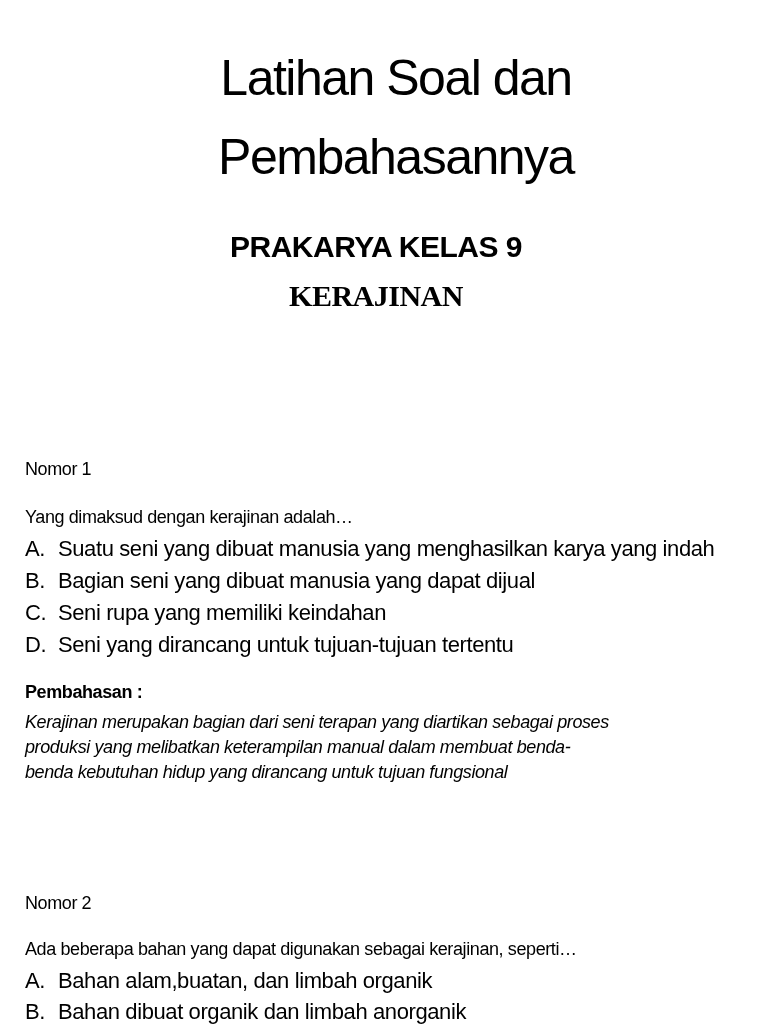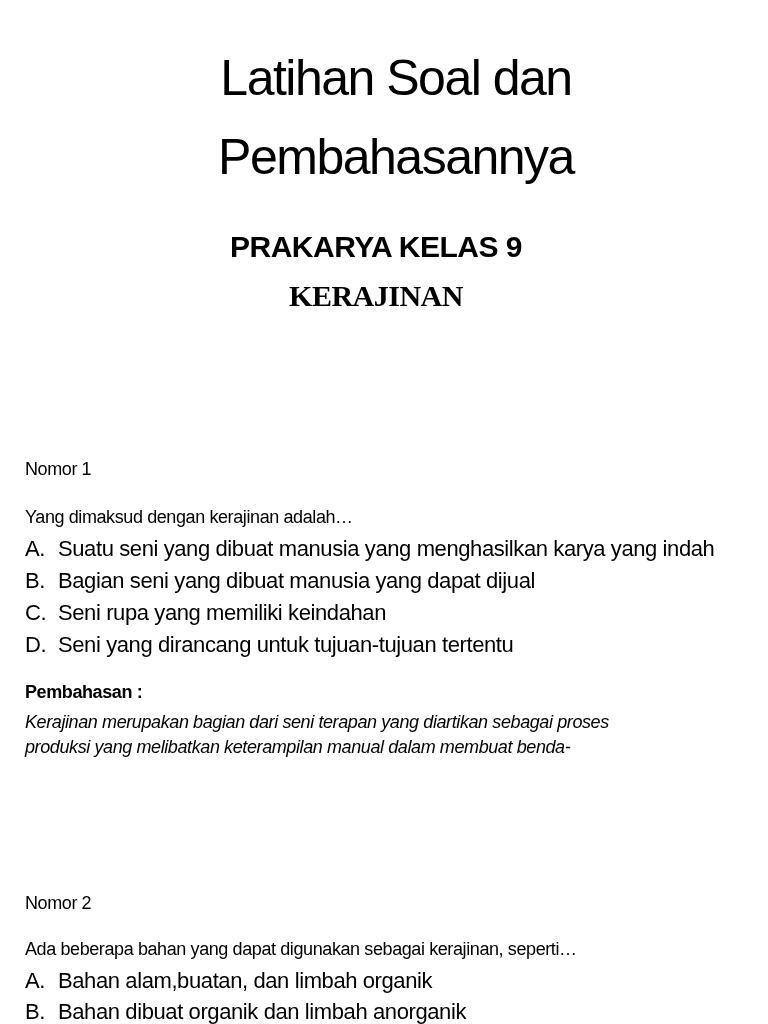--- a/index.html
+++ b/index.html
@@ -55,20 +55,21 @@
     <span class="letter">C.</span><span>Seni rupa yang memiliki keindahan</span>
   </div>
   <div class="opt" style="top:633px;">
     <span class="letter">D.</span><span>Seni yang dirancang untuk tujuan-tujuan tertentu</span>
   </div>
 
   <div class="txt bold" style="top:680px;">Pembahasan :</div>
   <div class="expl" style="top:710px;">
     <span class="line">Kerajinan merupakan bagian dari seni terapan yang diartikan sebagai proses</span>
     <span class="line">produksi yang melibatkan keterampilan manual dalam membuat benda-</span>
+    <span class="line">benda kebutuhan hidup yang dirancang untuk tujuan fungsional</span>
   </div>
 </div>
 
 <div>
   <div class="txt" style="top:891px;">Nomor 2</div>
   <div class="txt" style="top:937px;">Ada beberapa bahan yang dapat digunakan sebagai kerajinan, seperti…</div>
   <div class="opt" style="top:969px;">
     <span class="letter">A.</span><span>Bahan alam,buatan, dan limbah organik</span>
   </div>
   <div class="opt" style="top:1000px;">

